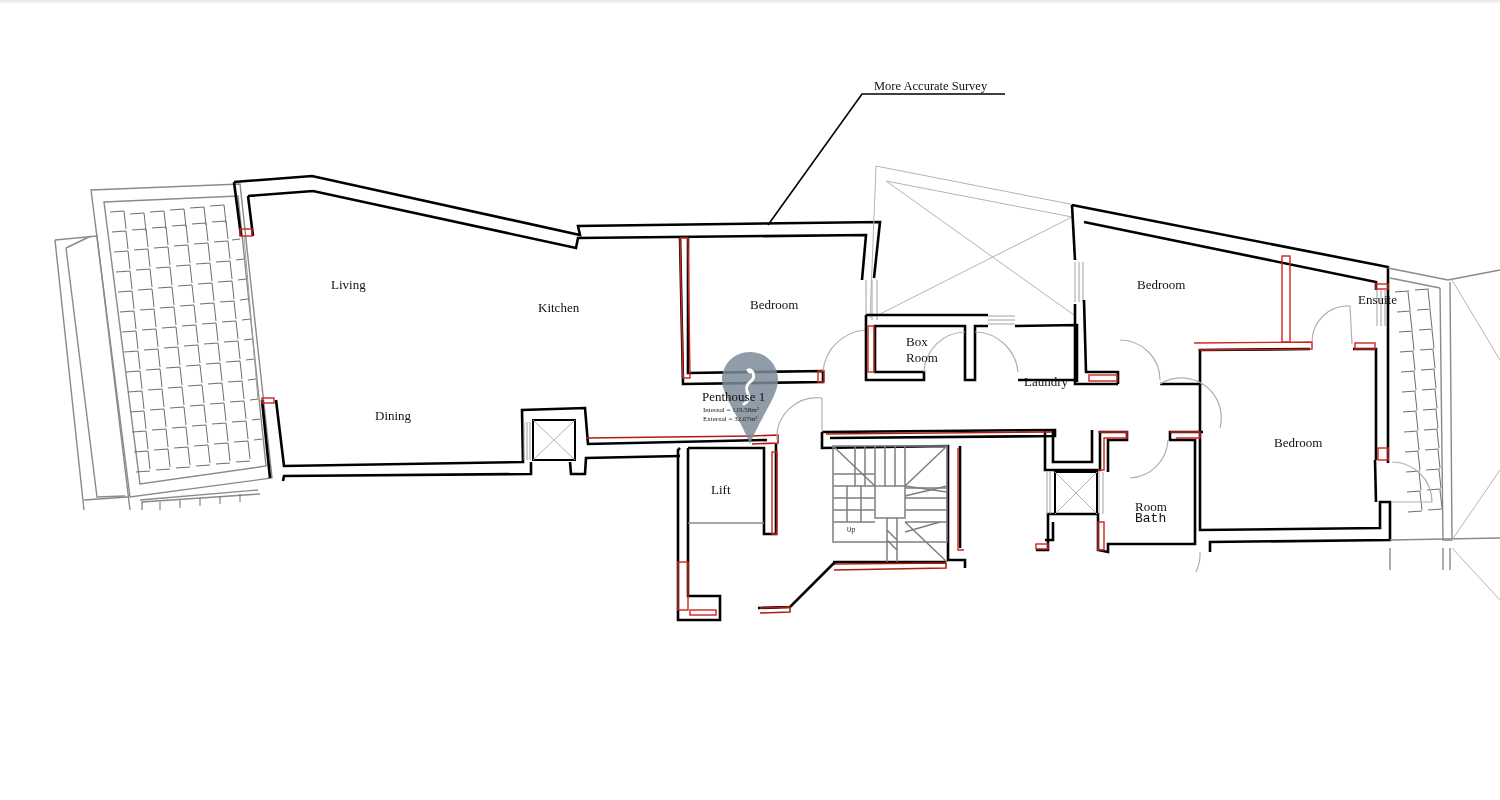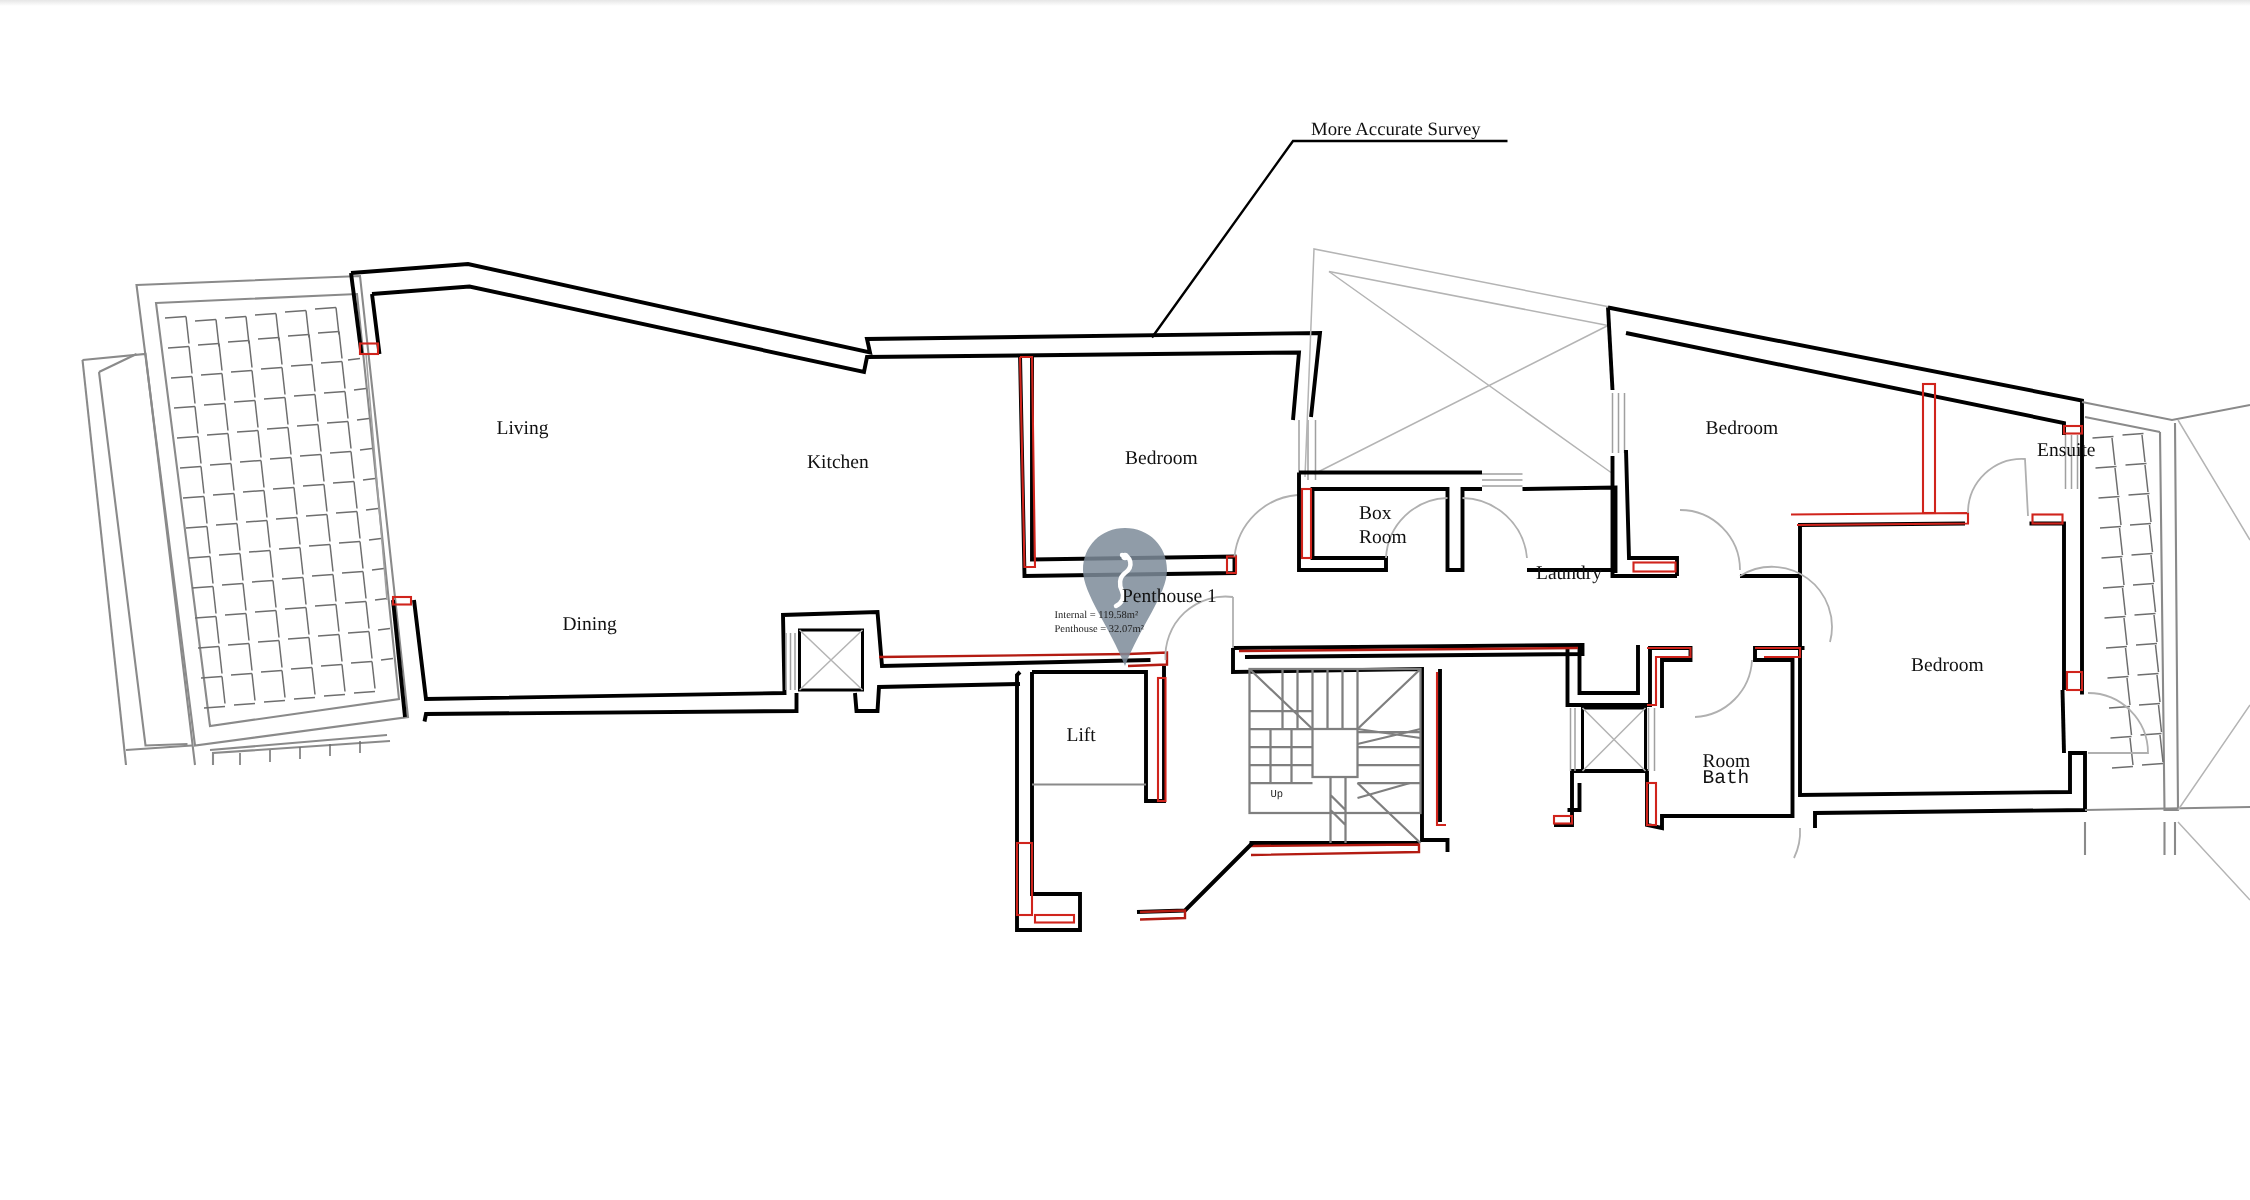--- a/index.html
+++ b/index.html
@@ -11,21 +11,21 @@
   .red { fill: none; stroke: #d0241c; stroke-width: 1.4; }
   .redfill { fill: none; stroke: #b31b12; stroke-width: 1.6; }
   .grey { fill: none; stroke: #8a8a8a; stroke-width: 1.4; }
   .lightgrey { fill: none; stroke: #b4b4b4; stroke-width: 1; }
   .door { fill: none; stroke: #b0b0b0; stroke-width: 1.2; }
   .window { fill: none; stroke: #a0a0a0; stroke-width: 1; }
   .tile { fill: none; stroke: #6e6e6e; stroke-width: 1; }
   .stair { fill: none; stroke: #7f7f7f; stroke-width: 1.5; }
   .label { position: absolute; font-family: "Liberation Serif", serif; font-size: 13px; color: #111; line-height: 16px; text-align: left; white-space: nowrap; }
   .label.small { font-size: 7px; line-height: 9px; text-align: left; color: #222; }
-  .label.title { font-size: 13px; margin-left: 46px; }
+  .label.title { font-size: 13px; }
   .label.annot { font-size: 12.5px; }
   .pin { position: absolute; left: 720px; top: 350px; width: 60px; height: 96px; }
 </style>
 </head>
 <body>
 
 <div class="topbar"></div>
 
 <svg class="plan" width="1500" height="800" viewBox="0 0 1500 800">
 
@@ -246,13 +246,13 @@
 <div class="label" style="left:1310px; top:292px;margin-left:48px;">Ensuite</div>
 <div class="label" style="left:1274px; top:435px;">Bedroom</div>
 
 <div class="label" style="left:711px; top:482px;">Lift</div>
 <div class="label small" style="left:847px; top:526px;font-family:Liberation Mono, monospace;">Up</div>
 <div class="label" style="left:1135px; top:511px;font-family:Liberation Mono, monospace;">Bath</div>
 <div class="label" style="left:1135px; top:499px;">Room</div>
 
 <div class="label title" style="left:702px; top:389px;">Penthouse 1</div>
 <div class="label small" style="left:703px; top:406px;">Internal = 119.58m²</div>
-<div class="label small" style="left:703px; top:415px;">Penthouse = 32.07m²</div>
+<div class="label small" style="left:703px; top:415px;">External = 32.07m²</div>
 
 </body></html>

